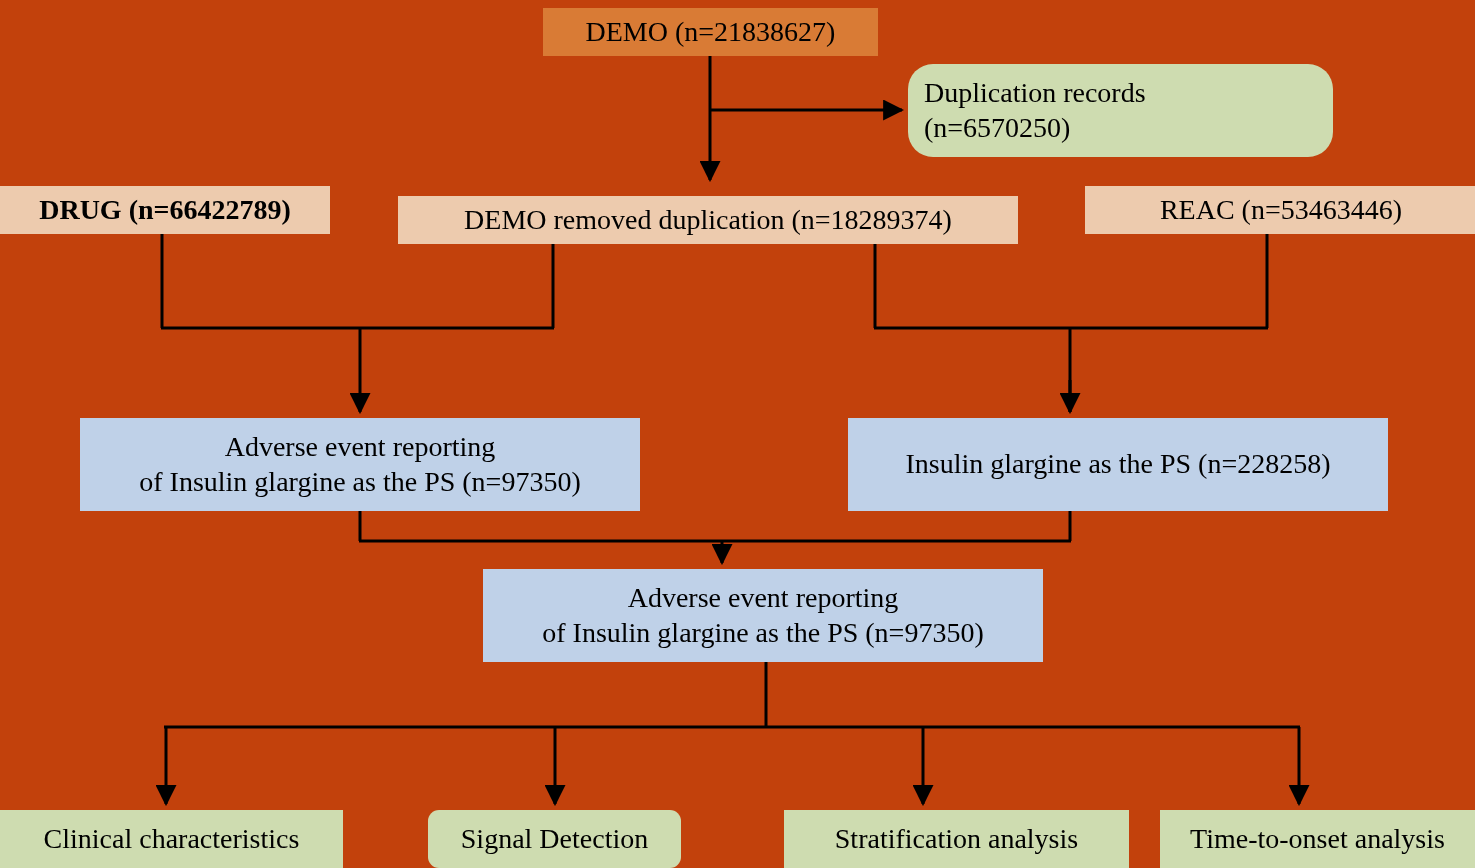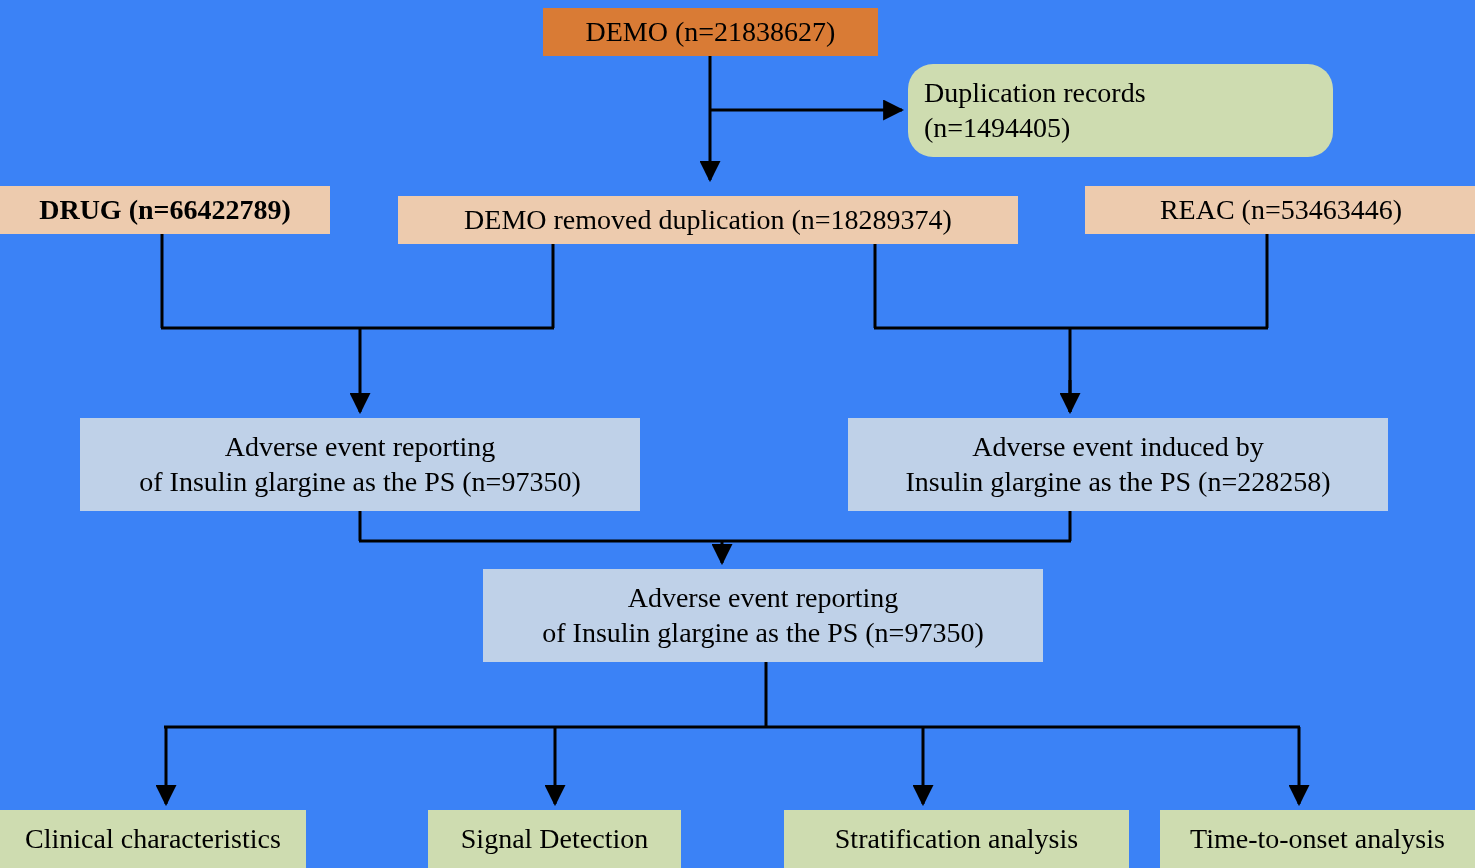--- a/index.html
+++ b/index.html
@@ -7,21 +7,21 @@
     padding: 0;
     background: #ffffff;
   }
   body {
     font-family: "Liberation Serif", "DejaVu Serif", serif;
   }
   #flow-root {
     position: relative;
     width: 1475px;
     height: 868px;
-    background: #3b82f6;
+    background: #c2410c;
     overflow: hidden;
   }
   #connectors {
     position: absolute;
     left: 0;
     top: 0;
     width: 1475px;
     height: 868px;
     pointer-events: none;
   }
@@ -54,22 +54,22 @@
 
   
   #node-demo              { left: 543px;  top: 8px;   width: 335px; height: 48px; }
   #node-duplication       { left: 908px;  top: 64px;  width: 425px; height: 93px; border-radius: 25px; }
   #node-drug              { left: 0px;    top: 186px; width: 330px; height: 48px; font-weight: bold; }
   #node-demo-removed      { left: 398px;  top: 196px; width: 620px; height: 48px; }
   #node-reac              { left: 1085px; top: 186px; width: 392px; height: 48px; }
   #node-ae-reporting      { left: 80px;   top: 418px; width: 560px; height: 93px; }
   #node-ae-induced        { left: 848px;  top: 418px; width: 540px; height: 93px; }
   #node-ae-final          { left: 483px;  top: 569px; width: 560px; height: 93px; }
-  #node-clinical          { left: 0px;    top: 810px; width: 306px; height: 58px; }
-  #node-signal            { left: 428px;  top: 810px; width: 253px; height: 58px; }
+  #node-clinical          { left: 0px;    top: 810px; width: 343px; height: 58px; }
+  #node-signal            { left: 428px;  top: 810px; width: 253px; height: 58px; border-radius: 11px; }
   #node-stratification    { left: 748px;  top: 810px; width: 345px; height: 58px; margin-left: 36px; }
   #node-timetoonset       { left: 1160px; top: 810px; width: 315px; height: 58px; }
 </style>
 </head>
 <body>
 
 <div id="flow-root">
 
   <svg id="connectors" viewBox="0 0 1475 868" width="1475" height="868" xmlns="http://www.w3.org/2000/svg">
     <defs>
@@ -105,42 +105,41 @@
     <path d="M 923 727 L 923 804" fill="none" stroke="#000000" stroke-width="3" marker-end="url(#arrowhead)"></path>
     <path d="M 1299 727 L 1299 804" fill="none" stroke="#000000" stroke-width="3" marker-end="url(#arrowhead)"></path>
   </svg>
 
   <div class="node fill-orange" id="node-demo">
     <span class="line">DEMO (n=21838627)</span>
   </div>
 
   <div class="node fill-green left-align" id="node-duplication">
     <span class="line">Duplication records</span>
-    <span class="line">(n=1494405)</span>
+    <span class="line">(n=6570250)</span>
   </div>
 
   <div class="node fill-peach" id="node-drug">
     <span class="line">DRUG (n=66422789)</span>
   </div>
 
   <div class="node fill-peach" id="node-demo-removed">
     <span class="line">DEMO removed duplication (n=18289374)</span>
   </div>
 
   <div class="node fill-peach" id="node-reac">
     <span class="line">REAC (n=53463446)</span>
   </div>
 
   <div class="node fill-blue" id="node-ae-reporting">
     <span class="line">Adverse event reporting</span>
     <span class="line">of Insulin glargine as the PS (n=97350)</span>
   </div>
 
   <div class="node fill-blue" id="node-ae-induced">
-    <span class="line">Adverse event induced by</span>
     <span class="line">Insulin glargine as the PS (n=228258)</span>
   </div>
 
   <div class="node fill-blue" id="node-ae-final">
     <span class="line">Adverse event reporting</span>
     <span class="line">of Insulin glargine as the PS (n=97350)</span>
   </div>
 
   <div class="node fill-green" id="node-clinical">
     <span class="line">Clinical characteristics</span>

